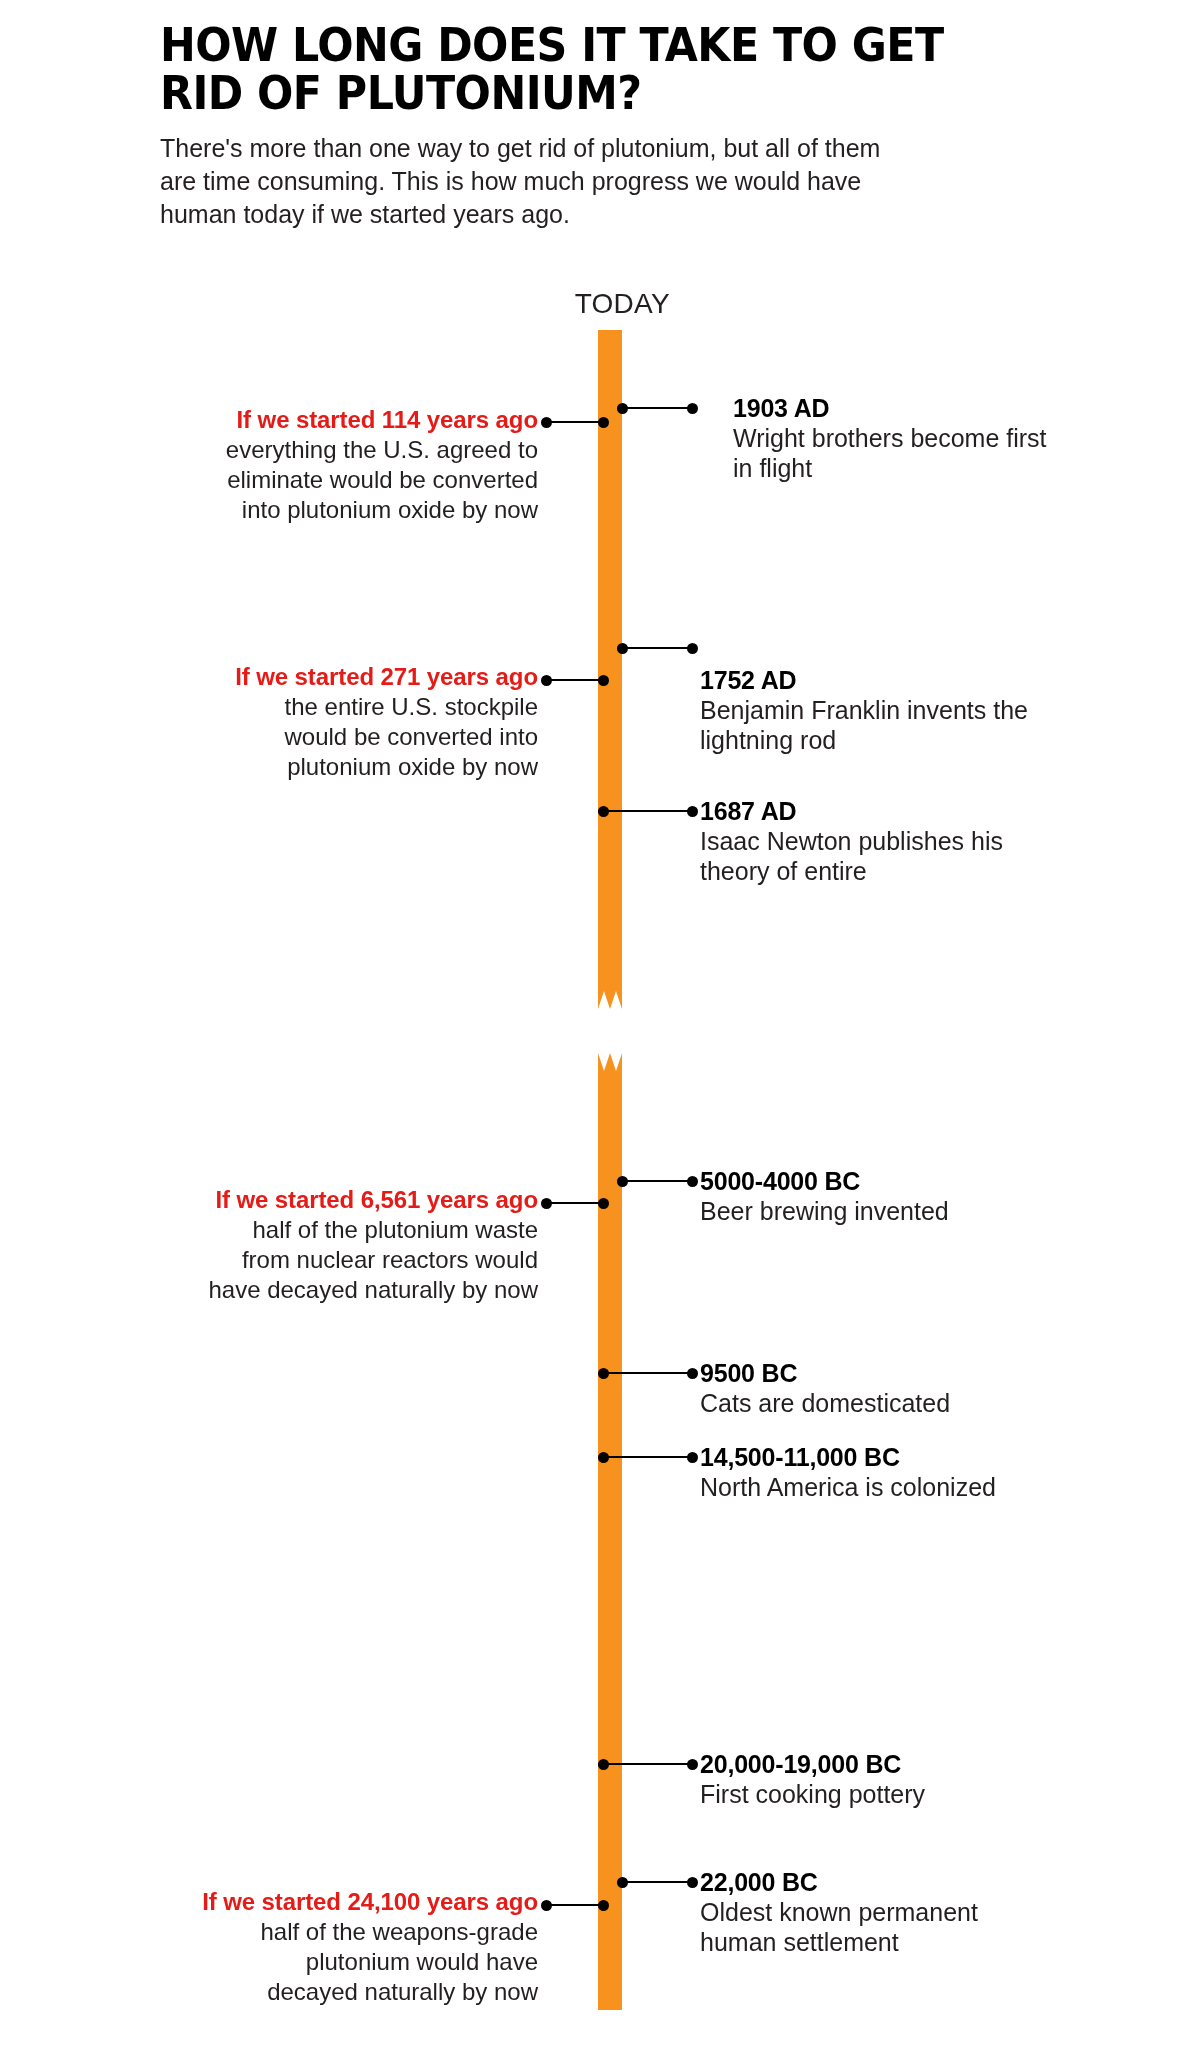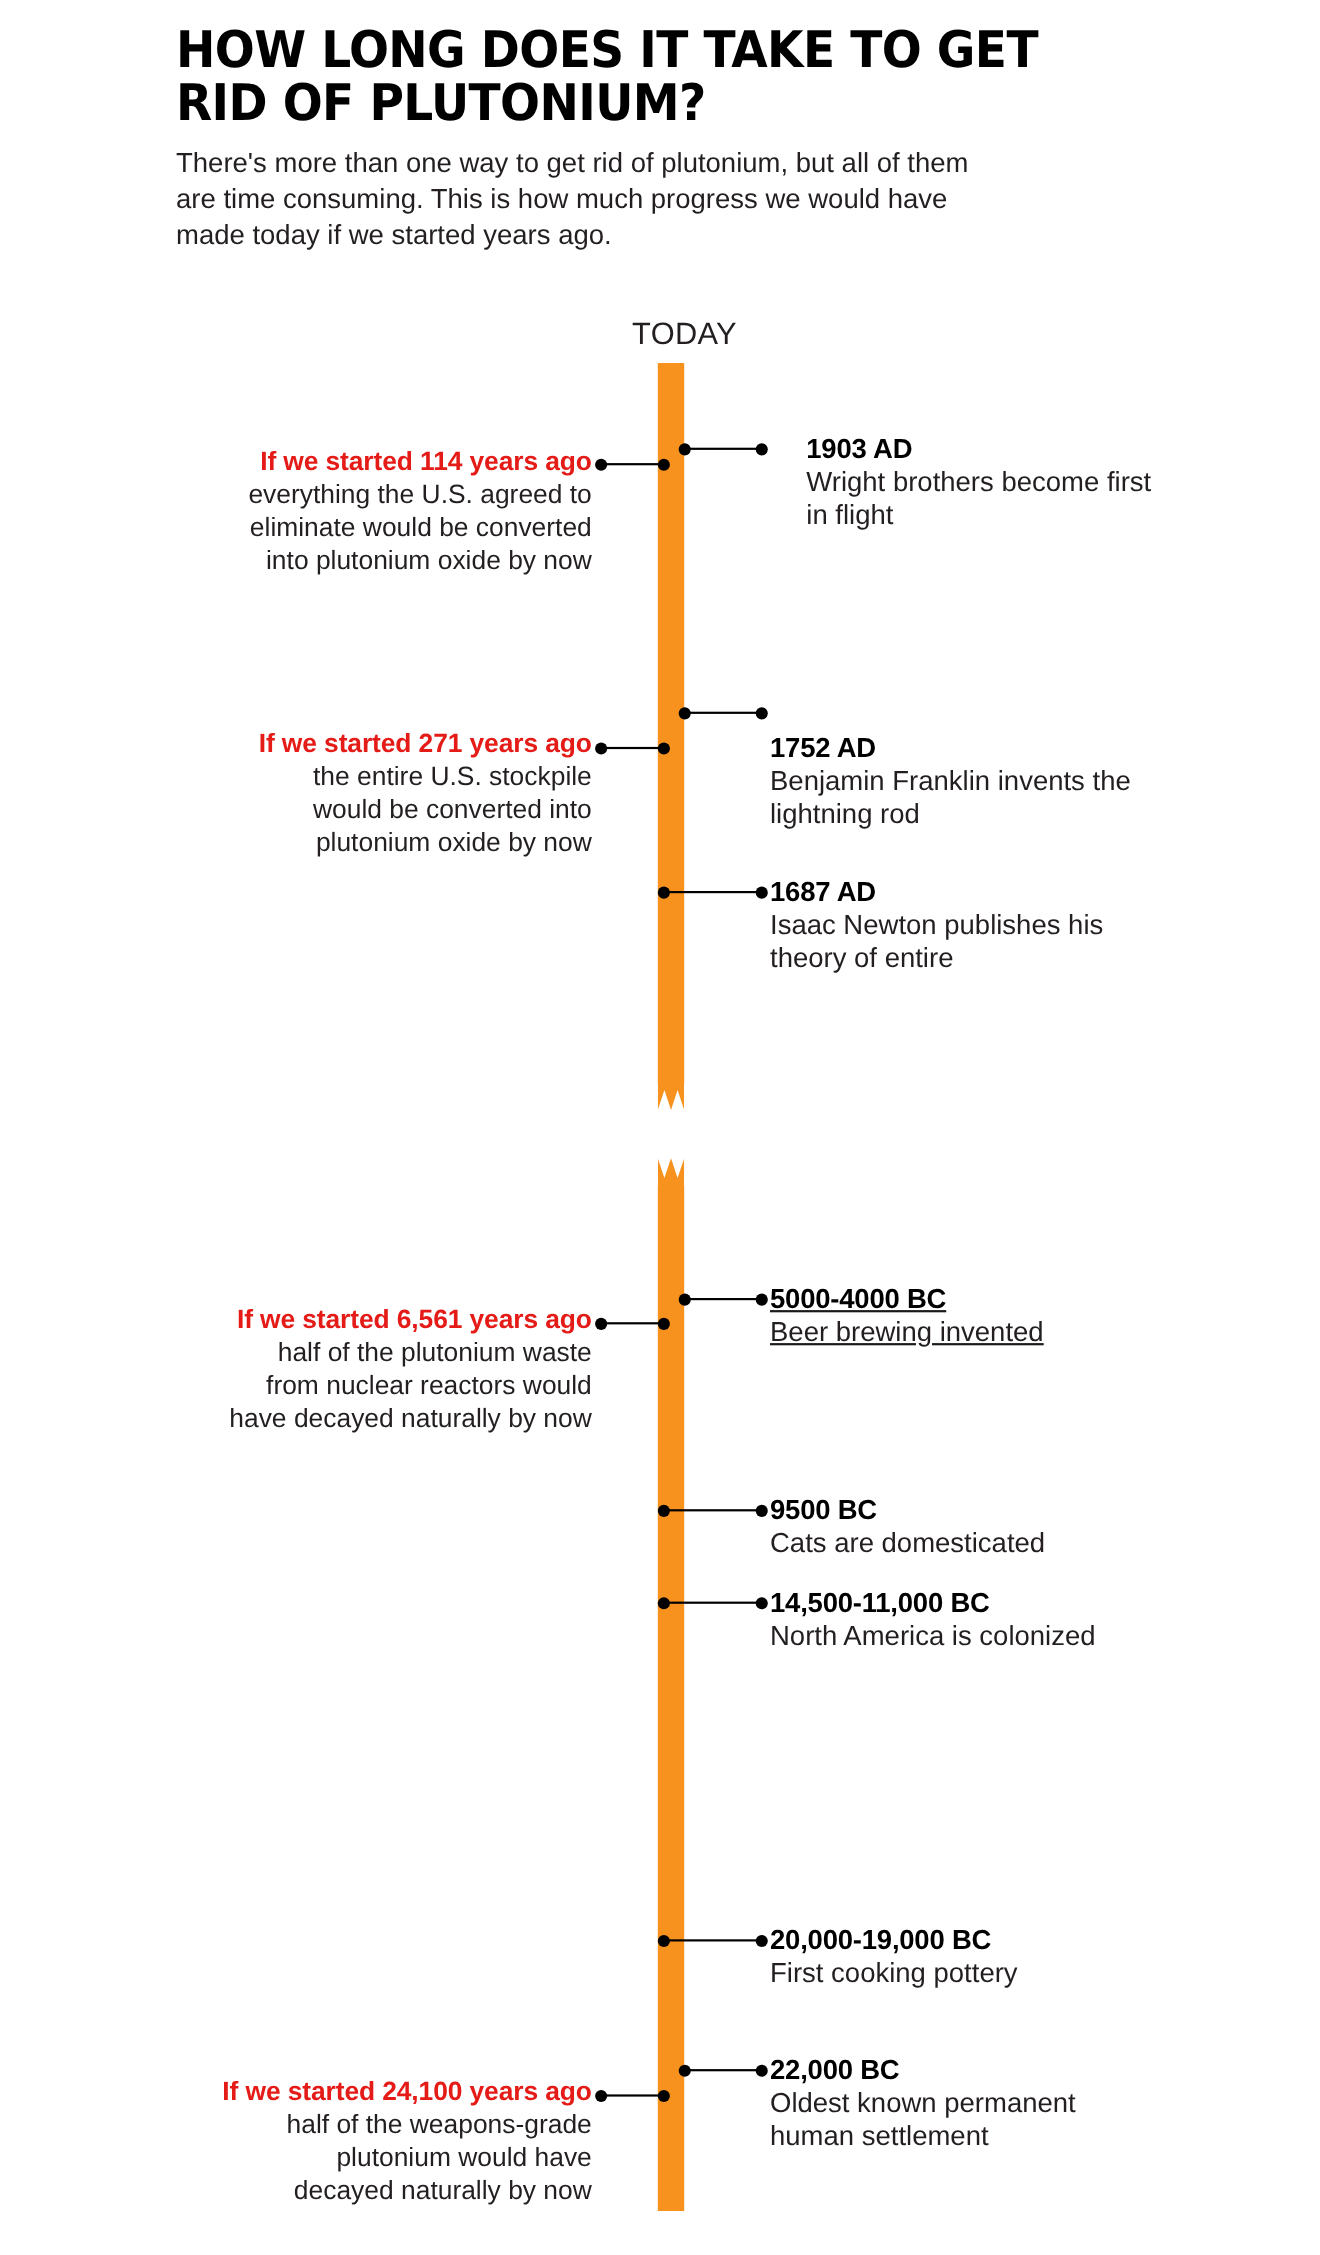--- a/index.html
+++ b/index.html
@@ -97,21 +97,21 @@
   }
 </style>
 </head>
 <body>
 
 <div id="header">
   <h1 id="title">HOW LONG DOES IT TAKE TO GET
 RID OF PLUTONIUM?</h1>
   <p id="subtitle">There's more than one way to get rid of plutonium, but all of them
 are time consuming. This is how much progress we would have
-made today if we started years ago.</p>
+human today if we started years ago.</p>
 </div>
 
 <div id="today-label">TODAY</div>
 
 <div class="bar" style="top:330px; height:655px;"></div>
 <svg class="zig" style="top:983px;" viewBox="0 0 24 26" preserveAspectRatio="none">
   <polygon points="0,0 24,0 24,26 18,8 12,26 6,8 0,26" fill="#F7921E"></polygon>
 </svg>
 
 <svg class="zig" style="top:1053px;" viewBox="0 0 24 26" preserveAspectRatio="none">
@@ -206,21 +206,21 @@
   <div class="event-desc">Benjamin Franklin invents the
 lightning rod</div>
 </div>
 
 <div class="event" style="left:700px; top:797px;">
   <div class="event-date">1687 AD</div>
   <div class="event-desc">Isaac Newton publishes his
 theory of entire</div>
 </div>
 
-<div class="event" style="left:700px; top:1167px;text-decoration:underline;">
+<div class="event" style="left:700px; top:1167px;">
   <div class="event-date">5000-4000 BC</div>
   <div class="event-desc">Beer brewing invented</div>
 </div>
 
 <div class="event" style="left:700px; top:1359px;">
   <div class="event-date">9500 BC</div>
   <div class="event-desc">Cats are domesticated</div>
 </div>
 
 <div class="event" style="left:700px; top:1443px;">

